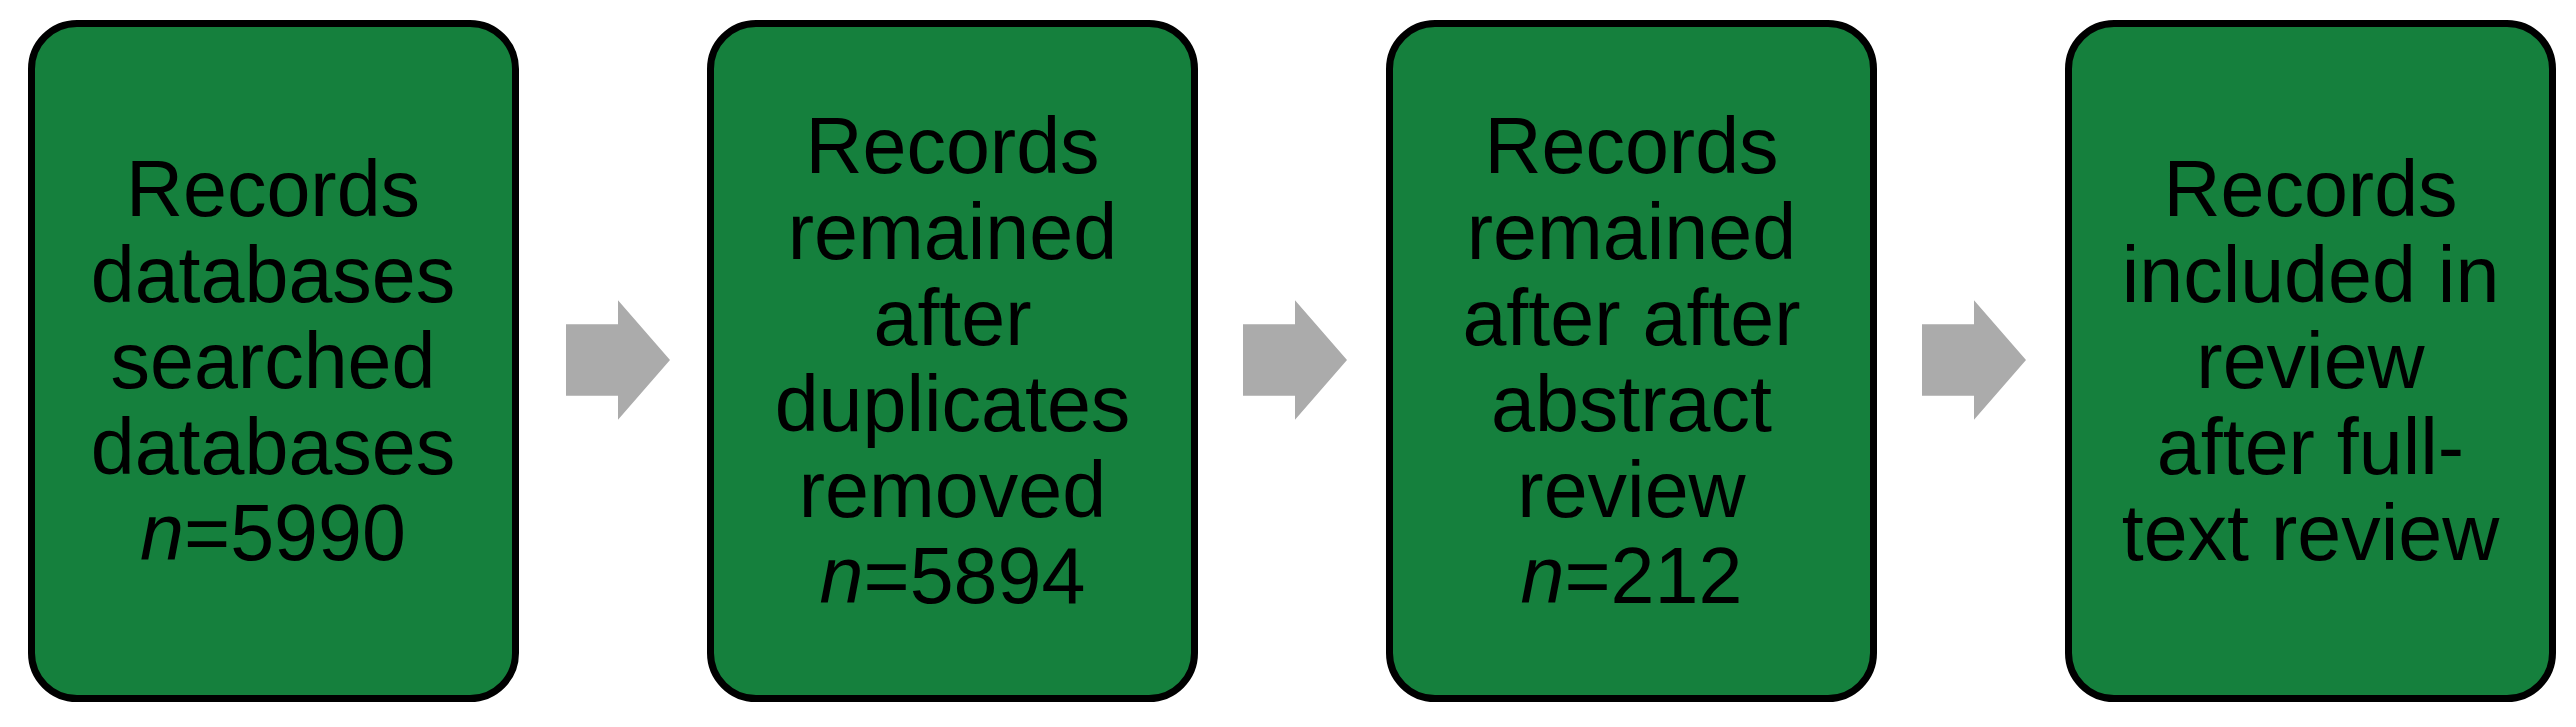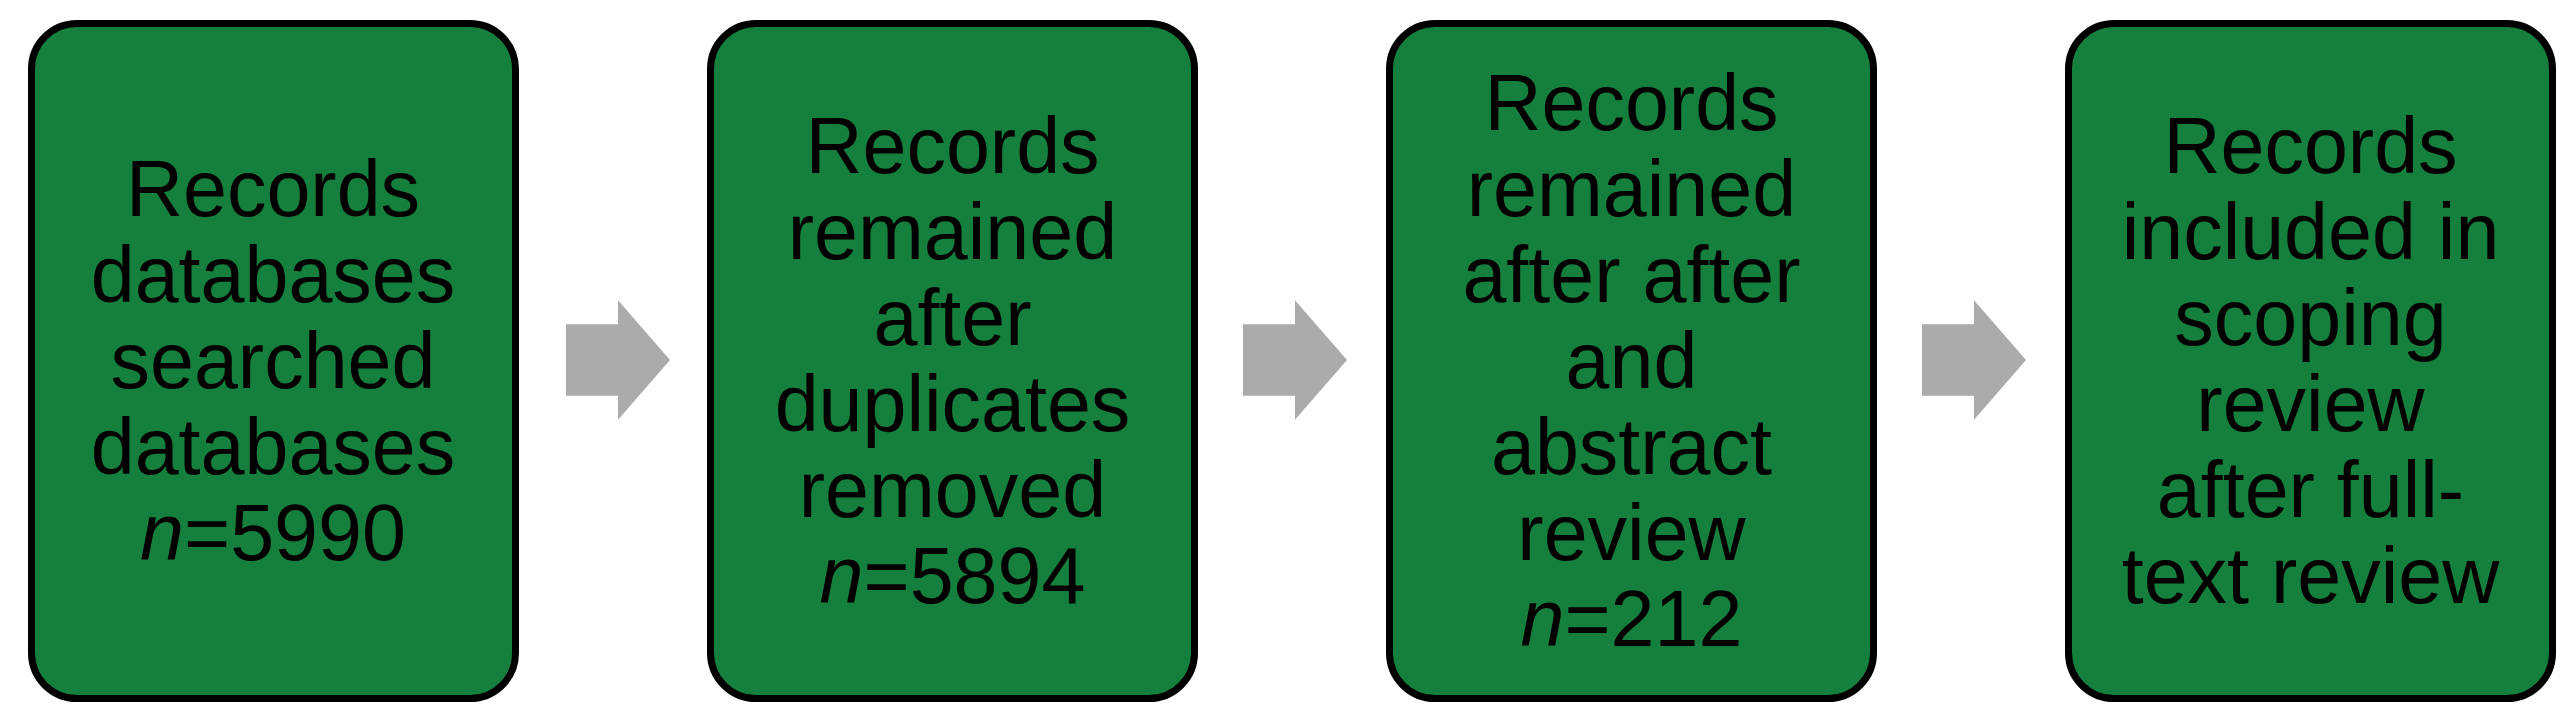--- a/index.html
+++ b/index.html
@@ -85,36 +85,34 @@
 
   <svg class="arrow pos-arrow-2" viewBox="0 0 106 122">
     <polygon points="0,24.5 53,24.5 53,0 106,61 53,122 53,97.5 0,97.5" fill="#ababab"></polygon>
   </svg>
 
   <div class="flow-box pos-box-3">
     <div class="box-text">
       <div>Records</div>
       <div>remained</div>
       <div>after after</div>
-      <div>and</div>
       <div>abstract</div>
       <div>review</div>
       <div><span class="n-italic">n</span><span>=212</span></div>
     </div>
   </div>
 
   <svg class="arrow pos-arrow-3" viewBox="0 0 106 122">
     <polygon points="0,24.5 53,24.5 53,0 106,61 53,122 53,97.5 0,97.5" fill="#ababab"></polygon>
   </svg>
 
   <div class="flow-box pos-box-4">
     <div class="box-text">
       <div>Records</div>
       <div>included in</div>
-      <div>scoping</div>
       <div>review</div>
       <div>after full-</div>
       <div>text review</div>
     </div>
   </div>
 
 </div>
 
 
 </body></html>

